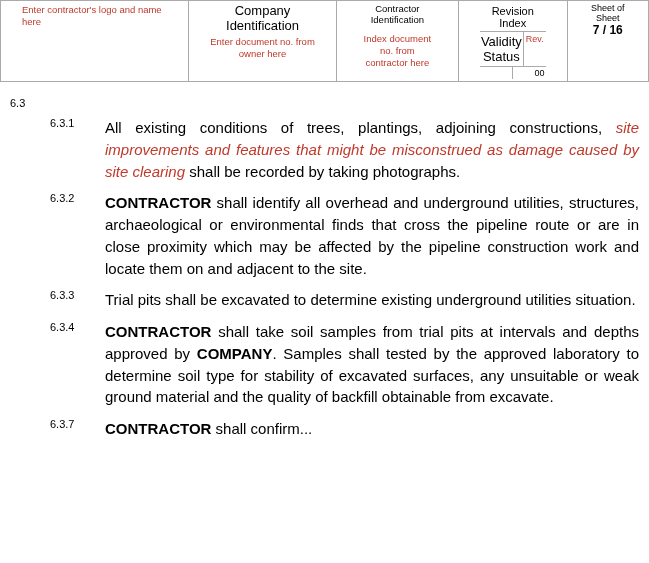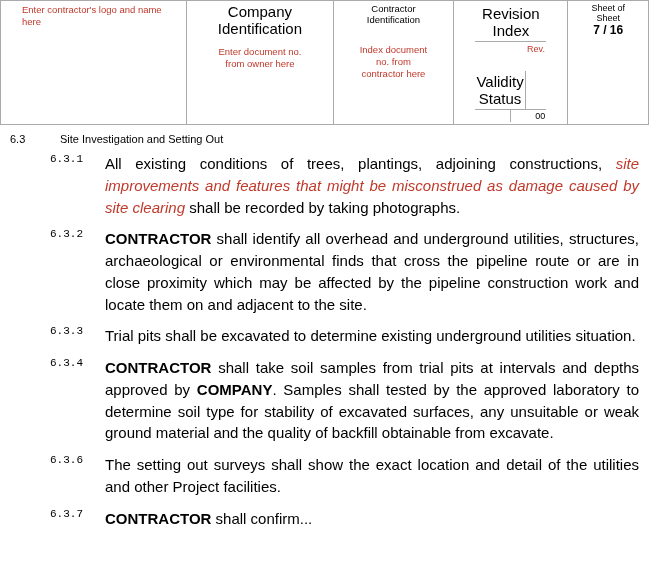--- a/index.html
+++ b/index.html
@@ -30,65 +30,64 @@
     }
     .logo-text {
       color: #c0392b;
       font-size: 9.5px;
     }
     .company-id-cell {
       width: 145px;
       text-align: center;
     }
     .company-id-title {
-      font-size: 15px;
-      color: #000;
-      display: block;
-      margin-bottom: 8px;
+      font-size: 13px;
+      color: #000;
+      display: block;
+      margin-bottom: 2px;
     }
     .company-id-value {
       color: #c0392b;
       font-size: 9.5px;
     }
     .contractor-id-cell {
       width: 120px;
       text-align: center;
     }
     .contractor-id-title {
       font-size: 9.5px;
       color: #000;
       display: block;
-      margin-bottom: 18px;
+      margin-bottom: 7px;
     }
     .contractor-id-value {
       color: #c0392b;
       font-size: 9.5px;
     }
     .revision-cell {
       width: 95px;
       padding: 0;
       vertical-align: top;
     }
     .revision-title {
       text-align: center;
-      font-size: 15px;
+      font-size: 11px;
       border-bottom: 1px solid #aaa;
       padding: 2px 0;
       display: block;
     }
     .revision-inner {
       display: flex;
     }
     .validity-cell {
       flex: 1;
       text-align: center;
-      font-size: 15px;
+      font-size: 13px;
       border-right: 1px solid #aaa;
       padding: 2px 1px;
-      margin-top: 29px;
     }
     .rev-cell {
       flex: 1;
       text-align: center;
       font-size: 9px;
       padding: 2px 1px;
     }
     .rev-underline {
       color: #c0392b;
     }
@@ -103,20 +102,21 @@
       display: block;
     }
     .sheet-value {
       font-size: 12px;
       font-weight: bold;
     }
 
     
     .content {
       padding: 8px 10px 0 10px;
+      margin-top: 7px;
     }
 
     .section-heading {
       display: flex;
       align-items: baseline;
       margin-bottom: 8px;
     }
     .section-num {
       min-width: 50px;
       font-size: 11px;
@@ -129,21 +129,20 @@
     .subsection {
       display: flex;
       align-items: flex-start;
       margin-bottom: 10px;
       padding-left: 40px;
     }
     .sub-num {
       min-width: 55px;
       font-size: 11px;
       flex-shrink: 0;
-      font-family: Liberation Mono, monospace;
     }
     .sub-text {
       font-size: 15px;
       text-align: justify;
       line-height: 1.45;
       color: #000;
     }
     .sub-text .contractor {
       font-weight: bold;
       color: #000;
@@ -208,21 +207,20 @@
       <span class="sheet-value">7 / 16</span>
     </td>
   </tr>
 </tbody>
   </table>
 
 <div class="content">
 
   <div class="section-heading">
     <span class="section-num">6.3</span>
-    <span class="section-title">Site Investigation and Setting Out</span>
   </div>
 
   <div class="subsection">
     <span class="sub-num">6.3.1</span>
     <span class="sub-text">
       All existing conditions of trees, plantings, adjoining constructions, <span class="emphasis">site improvements and features that might be misconstrued as damage caused by site clearing</span> shall be recorded by taking photographs.
     </span>
   </div>
 
   <div class="subsection">
@@ -240,26 +238,20 @@
   </div>
 
   <div class="subsection">
     <span class="sub-num">6.3.4</span>
     <span class="sub-text">
       <span class="contractor">CONTRACTOR</span> shall take soil samples from trial pits at intervals and depths approved by <span class="contractor">COMPANY</span>. Samples shall tested by the approved laboratory to determine soil type for stability of excavated surfaces, any unsuitable or weak ground material and the quality of backfill obtainable from excavate.
     </span>
   </div>
 
 
-  <div class="subsection">
-    <span class="sub-num">6.3.6</span>
-    <span class="sub-text">
-      The setting out surveys shall show the exact location and detail of the utilities and other Project facilities.
-    </span>
-  </div>
 
   <div class="subsection">
     <span class="sub-num">6.3.7</span>
     <span class="sub-text">
       <span class="contractor">CONTRACTOR</span> shall confirm...
     </span>
   </div>
 
 </div>
 

